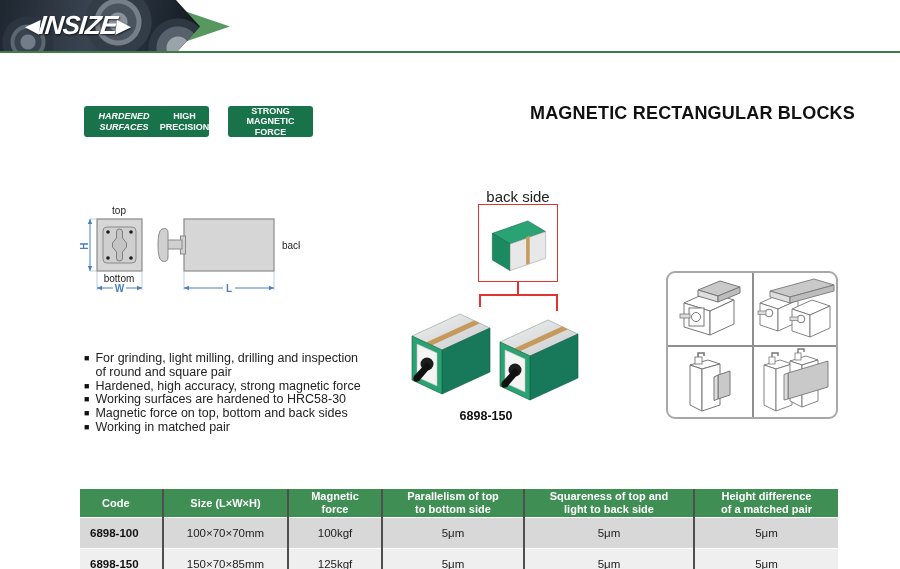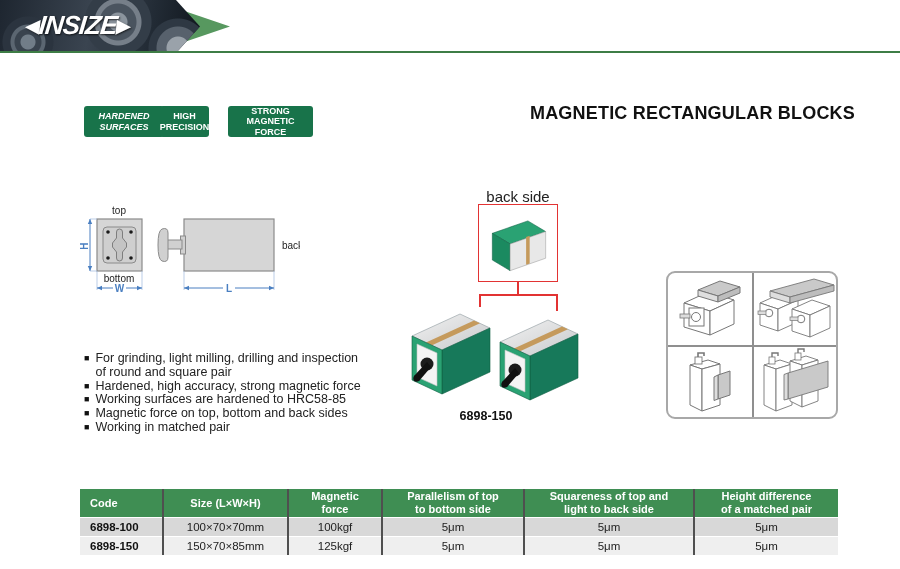--- a/index.html
+++ b/index.html
@@ -100,23 +100,23 @@
   
   .spec-table {
     position:absolute; left:80px; top:489px; width:758px;
     border-collapse:collapse; table-layout:fixed; font-size:11.5px;
   }
   .spec-table th {
     background:#3f8e53; color:#fff; font-weight:bold; font-size:11px;
     line-height:12.5px; text-align:center; vertical-align:middle;
     height:28px; padding:1px 2px; white-space:pre-line;
   }
-  .spec-table th.col-code { text-align:left; padding-left:10px; }
+  .spec-table th.col-code { text-align:left; padding-left:22px; }
   .spec-table td {
-    height:19px; text-align:center; vertical-align:middle; color:#222; padding:0 2px;margin-top:12px;
+    height:31px; text-align:center; vertical-align:middle; color:#222; padding:0 2px;margin-top:12px;
   }
   .spec-table td.cell-code { text-align:left; padding-left:10px; font-weight:bold; color:#111; }
   .spec-table th + th, .spec-table td + td { border-left:2px solid #4f4f4f; }
   .spec-table tbody tr { border-top:1px solid #fff; }
   .spec-table tr.row-odd  td { background:#d8d8d8; }
   .spec-table tr.row-even td { background:#efefef; }
 </style>
 </head>
 <body>
 
@@ -308,21 +308,21 @@
         <span class="blt">■</span>
         <span class="ftxt">For grinding, light milling, drilling and inspection
 of round and square pair</span>
       </li>
     <li>
         <span class="blt">■</span>
         <span class="ftxt">Hardened, high accuracy, strong magnetic force</span>
       </li>
     <li>
         <span class="blt">■</span>
-        <span class="ftxt">Working surfaces are hardened to HRC58-85</span>
+        <span class="ftxt">Working surfaces are hardened to HRC58-30</span>
       </li>
     <li>
         <span class="blt">■</span>
         <span class="ftxt">Magnetic force on top, bottom and back sides</span>
       </li>
     <li>
         <span class="blt">■</span>
         <span class="ftxt">Working in matched pair</span>
       </li>
   </ul>

